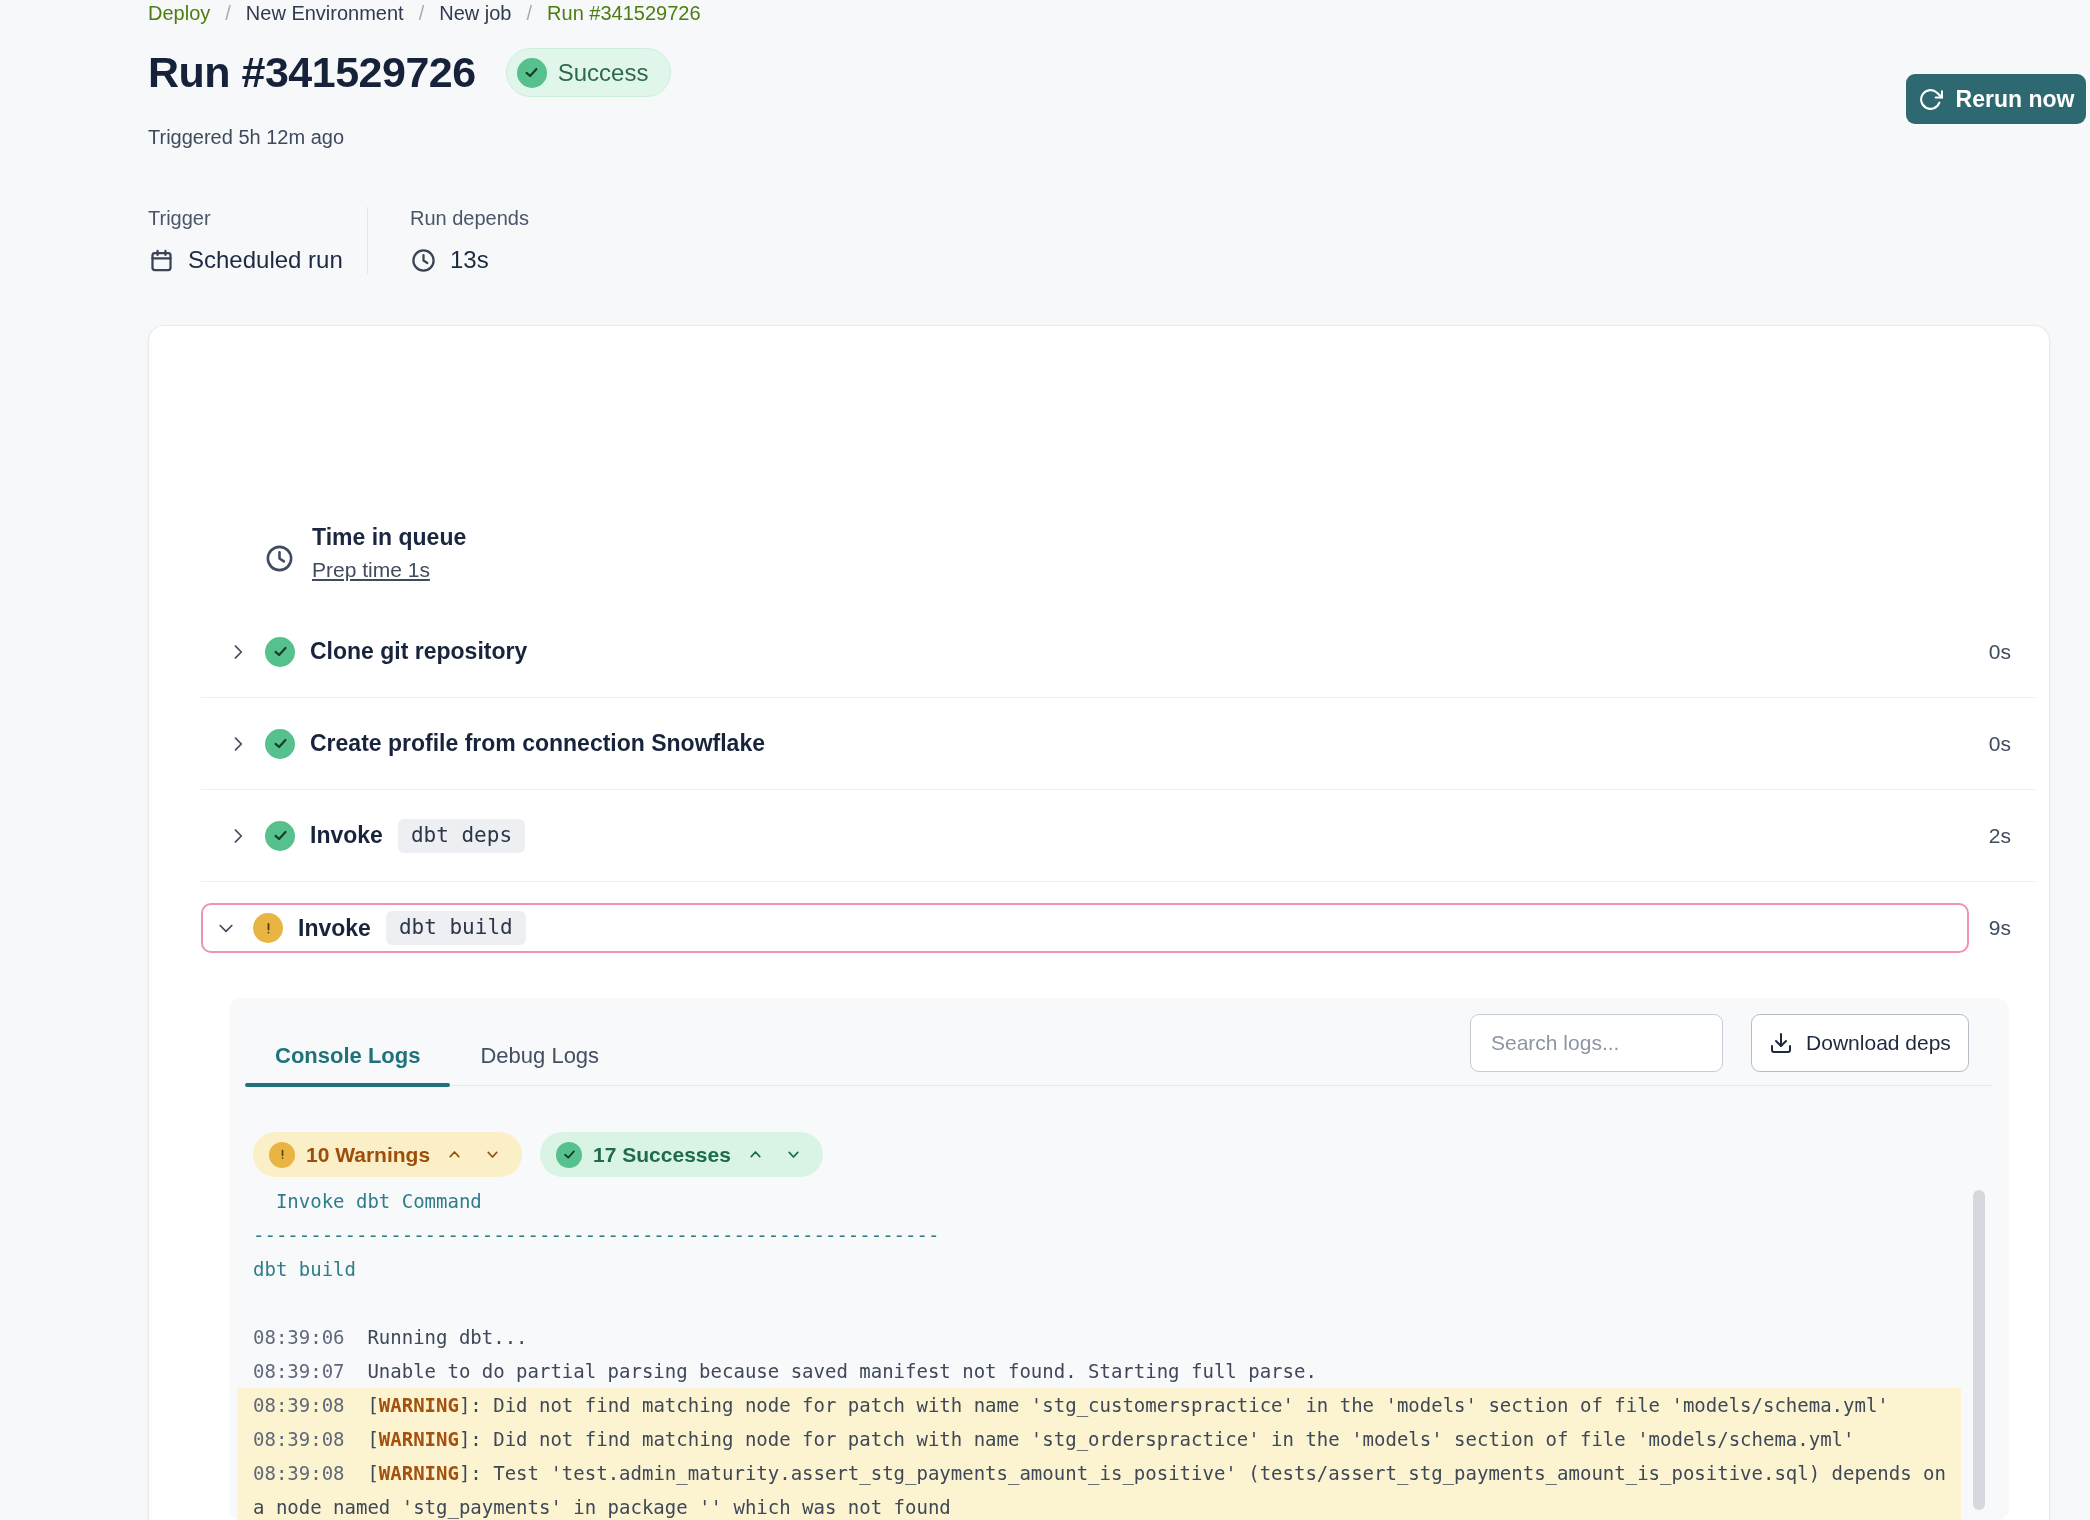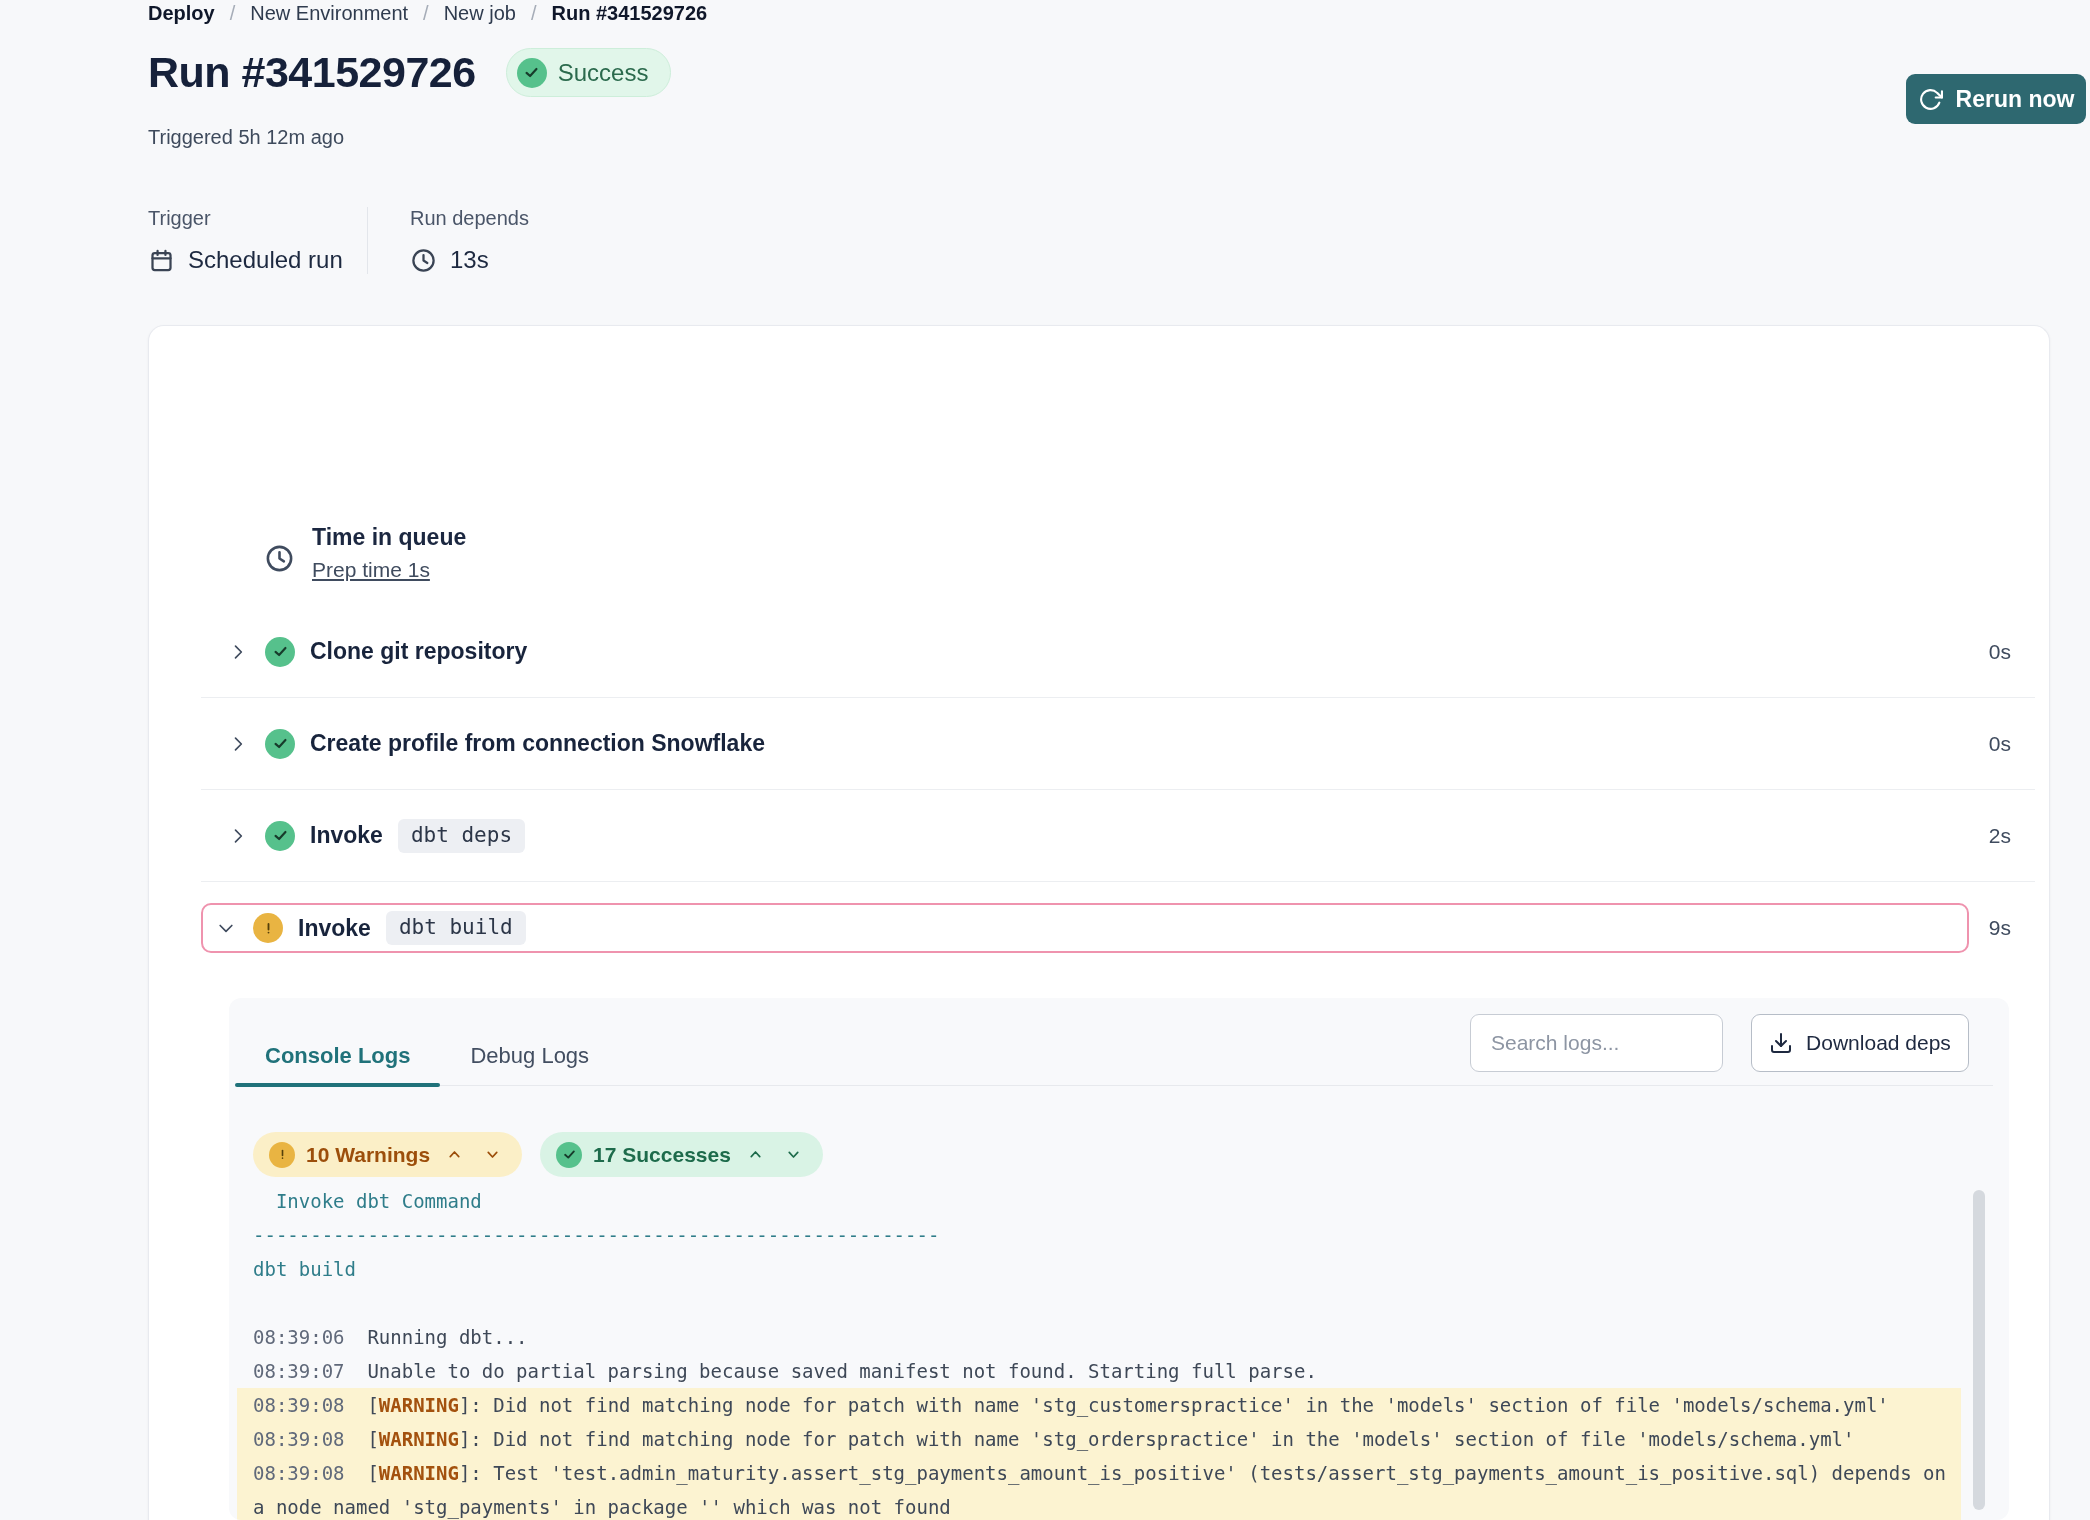--- a/index.html
+++ b/index.html
@@ -17,21 +17,21 @@
     --success-pill-bg:#d9f3e5; --success-pill-text:#1d6b4b;
     --selected-pink:#ef93ae; --log-teal:#2f7d8a; --log-warning-bg:#fcf3d1; --log-warning-tag:#a3510e;
   }
   .icon{ display:inline-flex; align-items:center; justify-content:center; }
   .icon svg{ fill:none; stroke:currentColor; stroke-width:2; stroke-linecap:round; stroke-linejoin:round; }
 
   
   .breadcrumb{ position:absolute; left:148px; top:2px; font-size:20px; color:#2f3b4e; display:flex; align-items:center; }
   .breadcrumb .sep{ color:#a6adb8; margin:0 15px; }
   .breadcrumb .crumb{ text-decoration:none; color:#2f3b4e; }
-  .breadcrumb .crumb.bold{ font-weight:700; color:#0f172a; }
+  .breadcrumb .crumb.bold{ font-weight:400; color:#4d7c0f; }
 
   .title-row{ position:absolute; left:148px; top:48px; display:flex; align-items:center; }
   .page-title{ font-size:43px; font-weight:800; color:#16213a; letter-spacing:-.5px; }
   .status-badge{ display:inline-flex; align-items:center; gap:11px; margin-left:30px;
     background:var(--success-badge-bg); border:1px solid #cdeeda; border-radius:25px;
     height:49px; padding:0 22px 0 10px; }
   .status-badge .badge-label{ font-size:24px; color:var(--success-text); }
   .circle{ border-radius:50%; display:inline-flex; align-items:center; justify-content:center; flex:none; }
   .c30{ width:30px; height:30px; } .c30 svg{ width:17px; height:17px; }
   .c26{ width:26px; height:26px; } .c26 svg{ width:15px; height:15px; }
@@ -78,21 +78,21 @@
   .step-main .chev{ color:#3f4b5e; width:22px; } .step-main .chev svg{ width:20px; height:20px; }
   .step-main .circle{ margin-left:16px; }
   .step-label{ font-size:23px; font-weight:700; color:#18243c; margin-left:15px; }
   .chip{ font-family:"DejaVu Sans Mono", monospace; font-size:21px; background:#edeff3; color:#2c3648;
     padding:4px 13px 6px; border-radius:6px; margin-left:15px; }
   .duration{ margin-left:auto; padding-right:24px; font-size:21px; color:#3f4b5e; }
 
   
   .log-panel{ position:absolute; left:80px; top:672px; width:1780px; bottom:0;
     background:#f8f9fb; border-radius:12px; overflow:hidden; }
-  .log-tabs{ position:absolute; left:6px; right:16px; top:28px; height:60px;
+  .log-tabs{ position:absolute; left:16px; right:16px; top:28px; height:60px;
     border-bottom:1px solid #e7e9ed; display:flex; }
   .ltab{ padding:0 30px; font-size:22px; color:#424e61; display:flex; align-items:center; position:relative; cursor:pointer; }
   .ltab.active{ color:var(--accent-teal); font-weight:700; }
   .ltab.active::after{ content:''; position:absolute; left:0; right:0; bottom:-2px; height:4px; background:var(--accent-teal); border-radius:2px; }
 
   .search{ position:absolute; top:16px; right:286px; width:253px; height:58px;
     border:1px solid #c7ccd4; border-radius:9px; background:#fff; padding:0 20px;
     font-family:inherit; font-size:21px; color:#2a3548; }
   .search::placeholder{ color:#8d95a3; }
   .download{ position:absolute; top:16px; right:40px; width:218px; height:58px;

